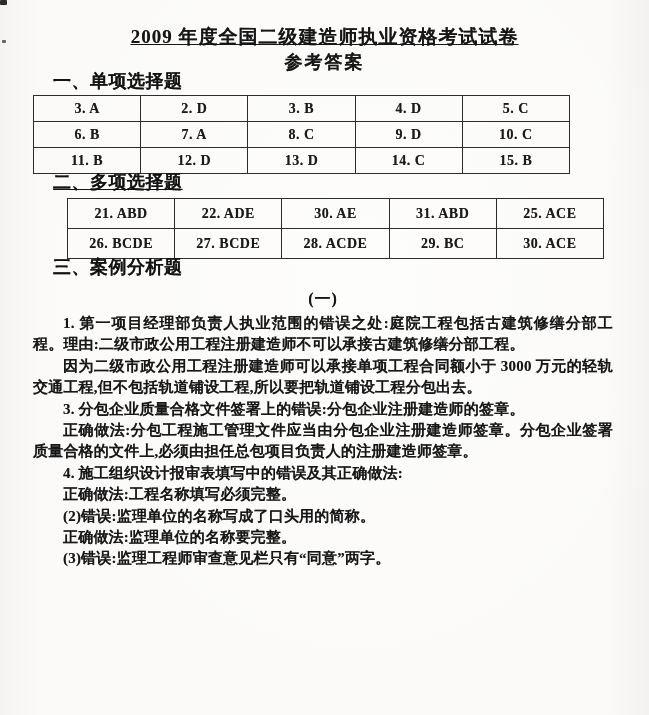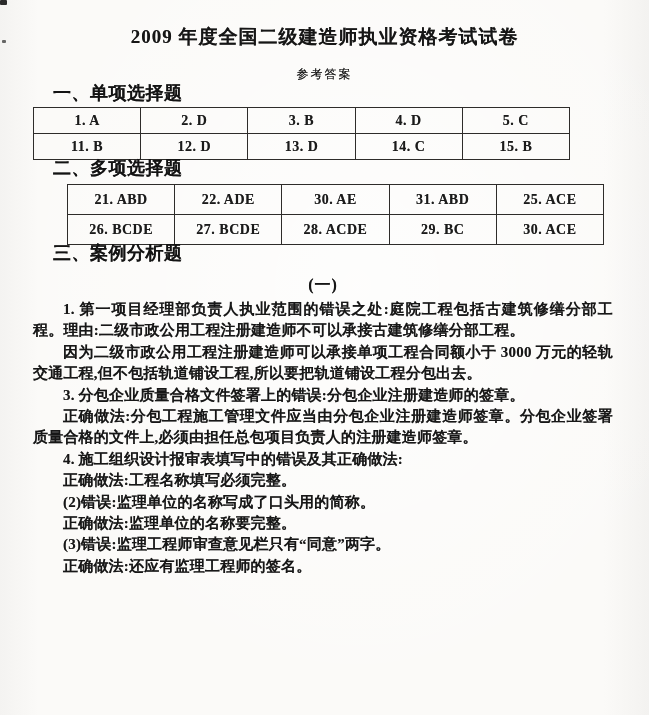--- a/index.html
+++ b/index.html
@@ -18,37 +18,37 @@
       linear-gradient(90deg, #f4f3f1 0%, #fbfaf8 6%, #fbfaf8 93%, #f3f2f0 100%),
       #fafaf8;
   }
   .speck { position: absolute; background: #2a2a2a; border-radius: 1px; }
   .s1 { left: 0; top: 8;  width: 7px; height: 5px; }
   .s2 { left: 2px; top: 40px; width: 4px; height: 3px; opacity: .7; }
 
   .title-block { padding-top: 25px; text-align: center; }
   .title1 {
     font-size: 19px; font-weight: bold; letter-spacing: 1px;
-    line-height: 24px; text-shadow: 0 0 .6px rgba(0,0,0,.55);
+    line-height: 24px; text-shadow: 0 0 .6px rgba(0,0,0,.55); text-decoration: underline;
   }
   .title2 {
-    font-size: 12px; font-weight: normal; letter-spacing: 2px;
-    line-height: 22px; margin-top: 14px; text-shadow: 0 0 .6px rgba(0,0,0,.55);
+    font-size: 18px; font-weight: bold; letter-spacing: 2px;
+    line-height: 22px; margin-top: 2px; text-shadow: 0 0 .6px rgba(0,0,0,.55);
   }
 
   .content { margin: 0 36px 0 33px; }
 
   h2.sec {
     font-family: "Liberation Sans", "DejaVu Sans", sans-serif;
     font-size: 18px; font-weight: bold; color: #131313;
     margin: 0 0 0 20px; line-height: 16px; letter-spacing: .5px;
     text-shadow: 0 0 .5px rgba(0,0,0,.6);
   }
   .sec-1 { margin-top: 37px; }
-  .sec-2 { margin-top: 18px; }
+  .sec-2 { margin-top: 18px; text-decoration: underline; }
   .sec-3 { margin-top: 13px; }
 
   table.ans {
     border-collapse: collapse;
     width: 537px;
     margin-top: 6px;
     table-layout: fixed;
     background: transparent;
   }
   table.ans td {
@@ -86,25 +86,32 @@
     <div class="title1">2009 年度全国二级建造师执业资格考试试卷</div>
     <div class="title2">参考答案</div>
   </header>
 
   <main class="content">
 
     <h2 class="sec sec-1">一、单项选择题</h2>
     <table class="ans single">
       <tbody>
         <tr>
-          <td>1. A</td>
+          <td>3. A</td>
           <td>2. D</td>
           <td>3. B</td>
           <td>4. D</td>
           <td>5. C</td>
+        </tr>
+        <tr>
+          <td>6. B</td>
+          <td>7. A</td>
+          <td>8. C</td>
+          <td>9. D</td>
+          <td>10. C</td>
         </tr>
         <tr>
           <td>11. B</td>
           <td>12. D</td>
           <td>13. D</td>
           <td>14. C</td>
           <td>15. B</td>
         </tr>
       </tbody>
     </table>
@@ -135,17 +142,16 @@
     <div class="case-body">
       <p>1. 第一项目经理部负责人执业范围的错误之处:庭院工程包括古建筑修缮分部工程。理由:二级市政公用工程注册建造师不可以承接古建筑修缮分部工程。</p>
       <p>因为二级市政公用工程注册建造师可以承接单项工程合同额小于 3000 万元的轻轨交通工程,但不包括轨道铺设工程,所以要把轨道铺设工程分包出去。</p>
       <p>3. 分包企业质量合格文件签署上的错误:分包企业注册建造师的签章。</p>
       <p>正确做法:分包工程施工管理文件应当由分包企业注册建造师签章。分包企业签署质量合格的文件上,必须由担任总包项目负责人的注册建造师签章。</p>
       <p>4. 施工组织设计报审表填写中的错误及其正确做法:</p>
       <p>正确做法:工程名称填写必须完整。</p>
       <p>(2)错误:监理单位的名称写成了口头用的简称。</p>
       <p>正确做法:监理单位的名称要完整。</p>
       <p>(3)错误:监理工程师审查意见栏只有“同意”两字。</p>
-      <p>正确做法:还应有监理工程师的签名。</p>
     </div>
 
   </main>
 </div>
 
 </body></html>

